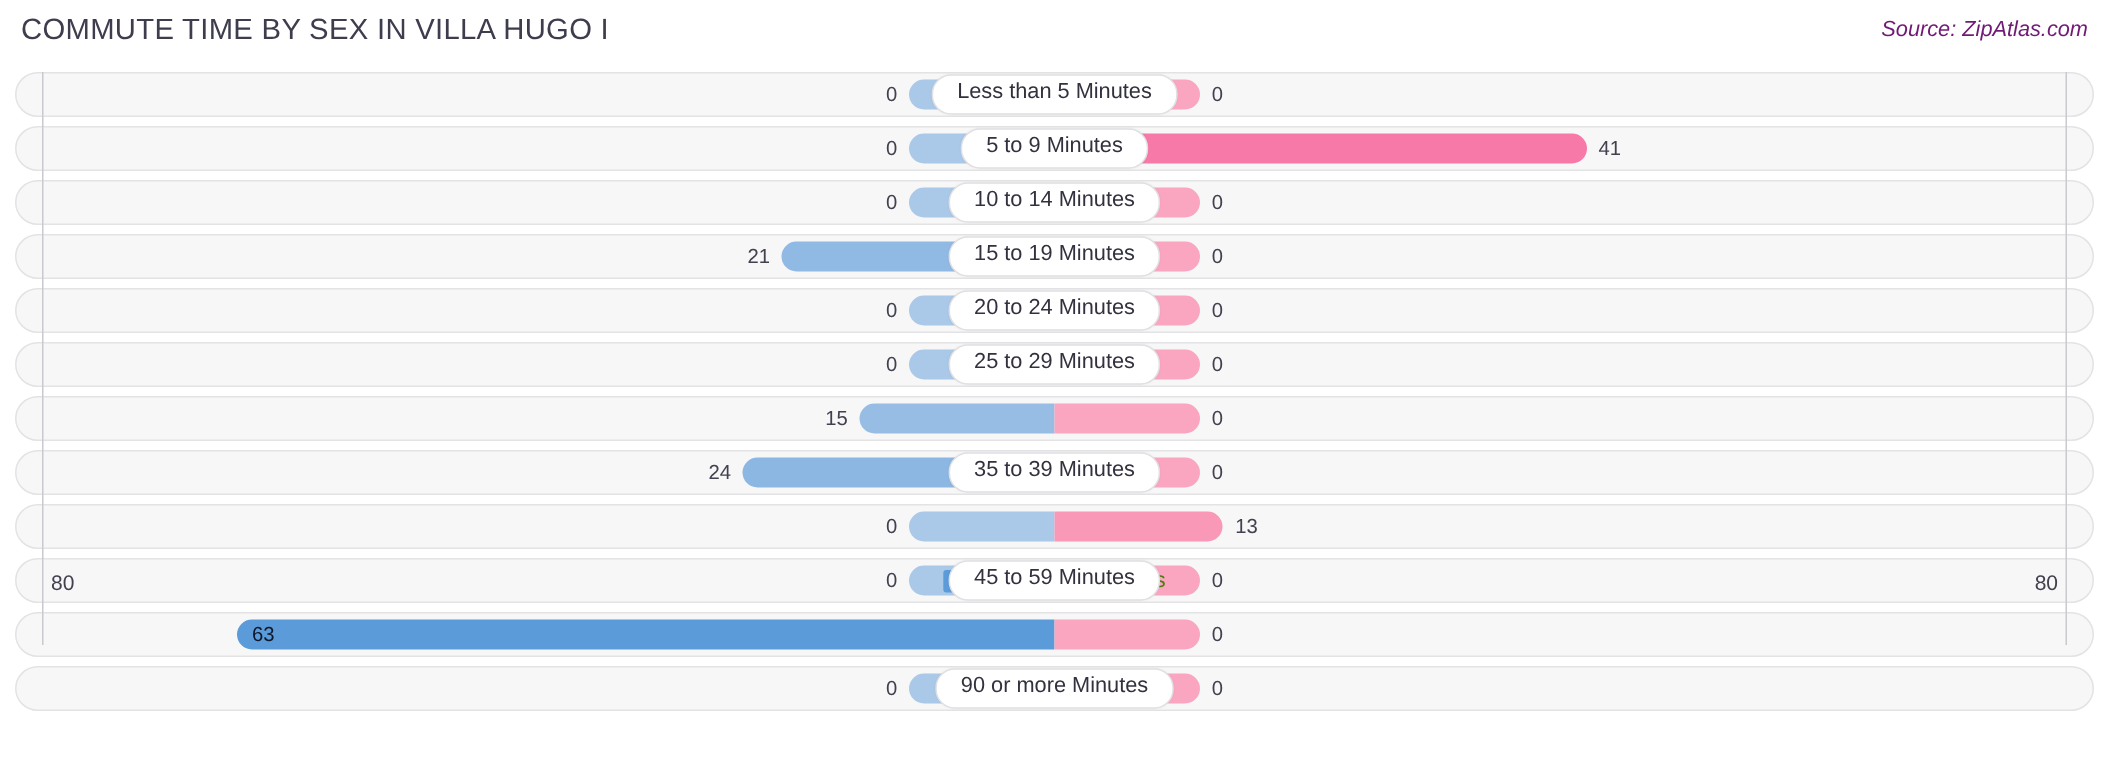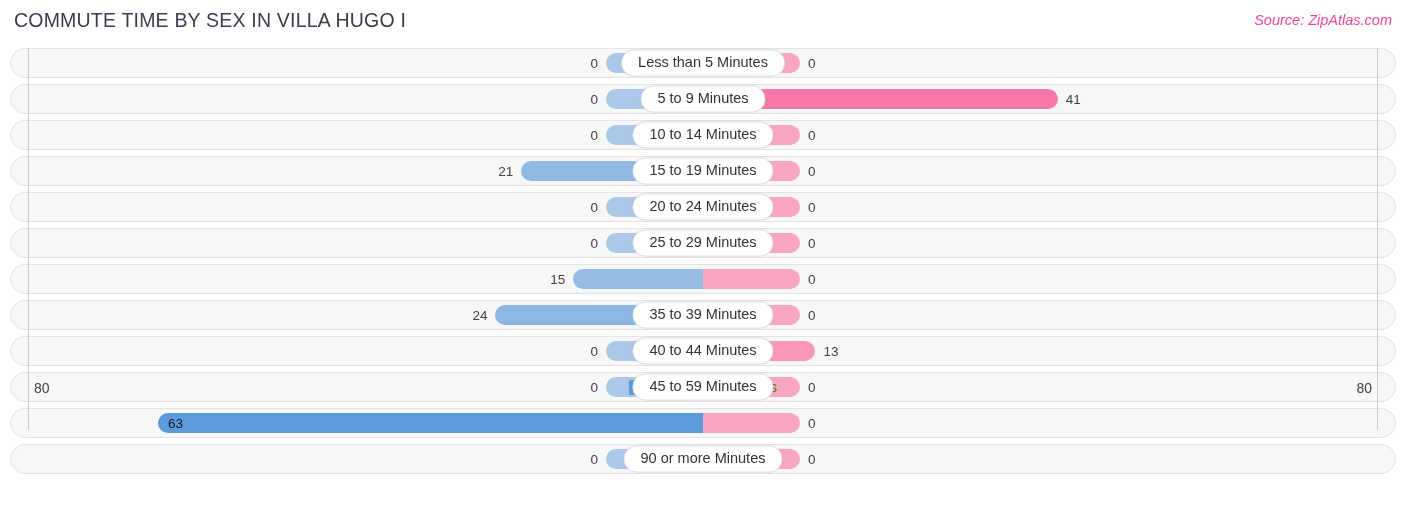--- a/index.html
+++ b/index.html
@@ -35,21 +35,21 @@
     letter-spacing: .2px;
     color: #3d3d4e;
     white-space: nowrap;
   }
   .chart-source {
     position: absolute;
     right: 14px;
     top: 12px;
     font-size: 14.5px;
     font-style: italic;
-    color: #ec4899;
+    color: #701a75;
     white-space: nowrap;
   }
 
   
   .plot {
     position: absolute;
     left: 0;
     top: 48px;
     width: 1406px;
     height: 434px;
@@ -273,21 +273,20 @@
             <div class="val female" style="left: calc(57% + 8px);">0</div>
             <div class="cat-pill">35 to 39 Minutes</div>
           </div>
         </div>
         <div class="row">
           <div class="row-inner">
             <div class="val male" style="right: calc(57% + 8px);">0</div>
             <div class="bar male" style="width: 7%; background: rgb(170, 200, 232);"></div>
             <div class="bar female" style="width: 8.125%; background: rgb(250, 152, 184);"></div>
             <div class="val female" style="left: calc(58.125% + 8px);">13</div>
-            <div class="cat-pill">40 to 44 Minutes</div>
           </div>
         </div>
         <div class="row">
           <div class="row-inner">
             <div class="val male" style="right: calc(57% + 8px);">0</div>
             <div class="bar male" style="width: 7%; background: rgb(170, 200, 232);"></div>
             <div class="bar female" style="width: 7%; background: rgb(251, 166, 192);"></div>
             <div class="val female" style="left: calc(57% + 8px);">0</div>
             <div class="cat-pill">45 to 59 Minutes</div>
           </div>

